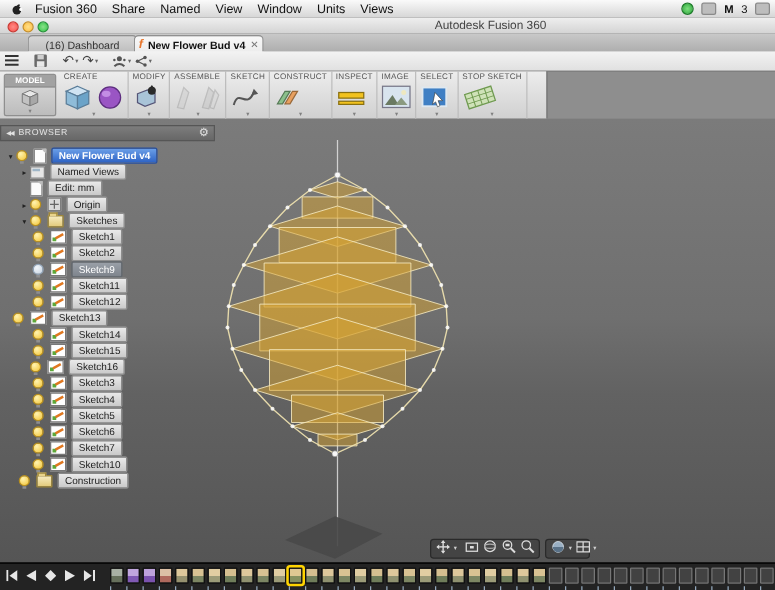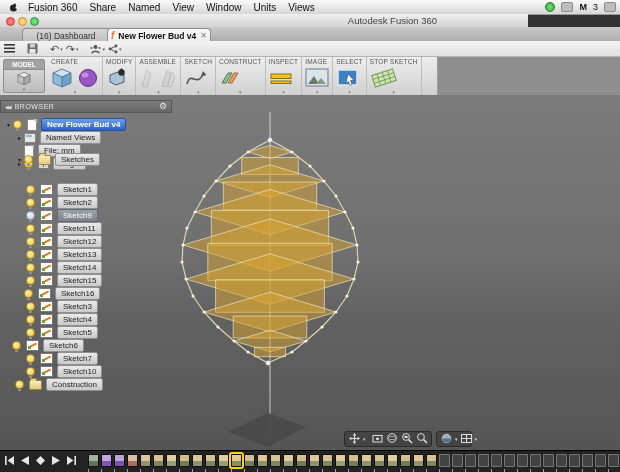--- a/index.html
+++ b/index.html
@@ -12,21 +12,21 @@
            border-bottom:1px solid #9a9a9a;display:flex;align-items:center;font-size:10px;color:#111;}
   #apple-logo{width:9px;height:9px;margin:0 10px 0 9px;}
   #menu-appname{font-weight:normal;margin-right:12px;}
   .menu-item{margin-right:12px;}
   #menubar-right{position:absolute;right:4px;top:0;height:14px;display:flex;align-items:center;gap:6px;font-size:9px;}
   .mb-status-dot{width:8px;height:8px;border-radius:50%;background:radial-gradient(#7ee07e,#2da53c);border:1px solid #1c7a28;}
   .mb-status-box{width:10px;height:8px;border-radius:2px;background:#bdbdbd;border:1px solid #8a8a8a;}
   #mb-m{font-weight:bold;}
 
   
-  #titlebar{left:0;top:14px;width:528px;height:13px;background:linear-gradient(#efefef,#d3d3d3);
+  #titlebar{left:0;top:14px;width:620px;height:13px;background:linear-gradient(#efefef,#d3d3d3);
             border-bottom:1px solid #b0b0b0;}
   .traffic{width:7px;height:7px;border-radius:50%;top:3px;}
   #tl-close{left:6px;background:radial-gradient(#ff8a85,#f9524c);border:0.5px solid #c93a34;}
   #tl-min{left:18px;background:radial-gradient(#ffe08a,#fdbc40);border:0.5px solid #c68f2a;}
   #tl-zoom{left:30px;background:radial-gradient(#8ae08a,#33c748);border:0.5px solid #27933a;}
   #window-title{left:300px;top:1px;width:185px;text-align:center;font-size:9.5px;color:#444;}
 
   
   #tabbar{left:0;top:27px;width:620px;height:14px;background:linear-gradient(#c9c9c9,#aeaeae);
           border-bottom:1px solid #8d8d8d;}
@@ -414,29 +414,29 @@
           <span class="chip sel">New Flower Bud v4</span>
         </div>
         <div class="trow" style="top: 36px; left: 15px;">
           <span class="tarrow">▸</span>
           <span class="ticon ti-views"></span>
           <span class="chip">Named Views</span>
         </div>
         <div class="trow" style="top: 49px; left: 15px;">
           <span class="tarrow"></span>
           <span class="ticon ti-doc"></span>
-          <span class="chip">File: mm</span>
+          <span class="chip">Edit: mm</span>
         </div>
         <div class="trow" style="top: 62px; left: 15px;">
           <span class="tarrow">▸</span>
           <span class="bulb"></span>
           <span class="ticon ti-origin"></span>
           <span class="chip">Origin</span>
         </div>
-        <div class="trow" style="top: 58px; left: 15px;">
+        <div class="trow" style="top: 75px; left: 15px;">
           <span class="tarrow">▾</span>
           <span class="bulb"></span>
           <span class="ticon ti-folder"></span>
           <span class="chip">Sketches</span>
         </div>
         <div class="trow" style="top: 88px; left: 26px;">
           <span class="bulb"></span>
           <span class="ticon ti-sketch"></span>
           <span class="chip">Sketch1</span>
         </div>
@@ -453,21 +453,21 @@
         <div class="trow" style="top: 127px; left: 26px;">
           <span class="bulb"></span>
           <span class="ticon ti-sketch"></span>
           <span class="chip">Sketch11</span>
         </div>
         <div class="trow" style="top: 140px; left: 26px;">
           <span class="bulb"></span>
           <span class="ticon ti-sketch"></span>
           <span class="chip">Sketch12</span>
         </div>
-        <div class="trow" style="top: 153px; left: 26px;">
+        <div class="trow" style="top: 153px; left: 10px;">
           <span class="bulb"></span>
           <span class="ticon ti-sketch"></span>
           <span class="chip">Sketch13</span>
         </div>
         <div class="trow" style="top: 166px; left: 26px;">
           <span class="bulb"></span>
           <span class="ticon ti-sketch"></span>
           <span class="chip">Sketch14</span>
         </div>
         <div class="trow" style="top: 179px; left: 26px;">
@@ -488,21 +488,21 @@
         <div class="trow" style="top: 218px; left: 26px; justify-content: space-between;">
           <span class="bulb"></span>
           <span class="ticon ti-sketch"></span>
           <span class="chip">Sketch4</span>
         </div>
         <div class="trow" style="top: 231px; left: 26px;">
           <span class="bulb"></span>
           <span class="ticon ti-sketch"></span>
           <span class="chip">Sketch5</span>
         </div>
-        <div class="trow" style="top: 244px; left: 12px;">
+        <div class="trow" style="top: 244px; left: 26px;">
           <span class="bulb"></span>
           <span class="ticon ti-sketch"></span>
           <span class="chip">Sketch6</span>
         </div>
         <div class="trow" style="top: 257px; left: 26px;">
           <span class="bulb"></span>
           <span class="ticon ti-sketch"></span>
           <span class="chip">Sketch7</span>
         </div>
         <div class="trow" style="top: 270px; left: 26px;">

